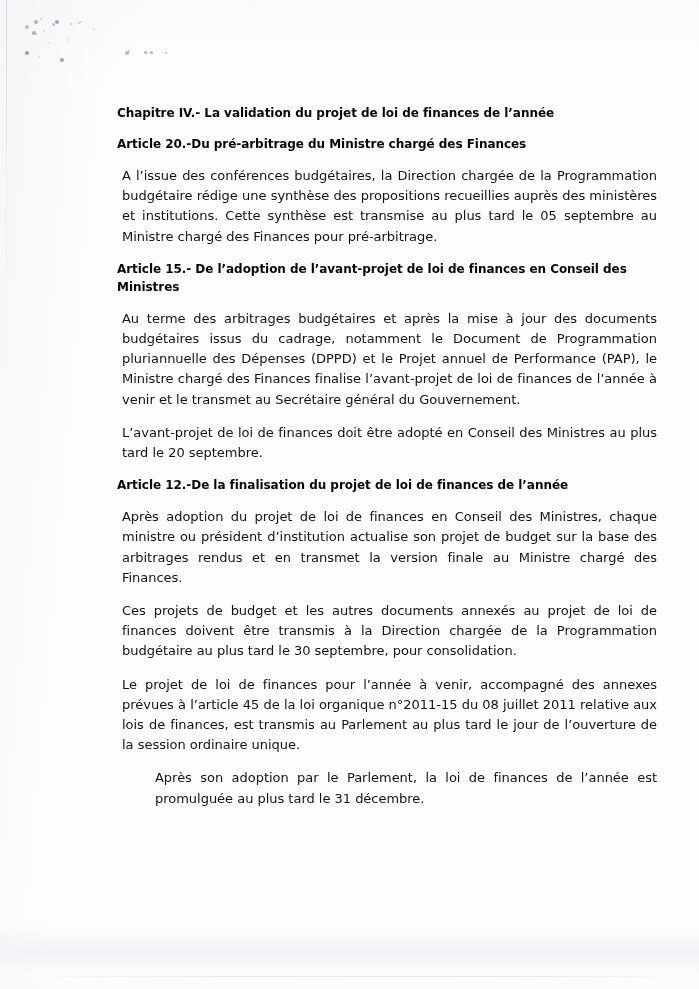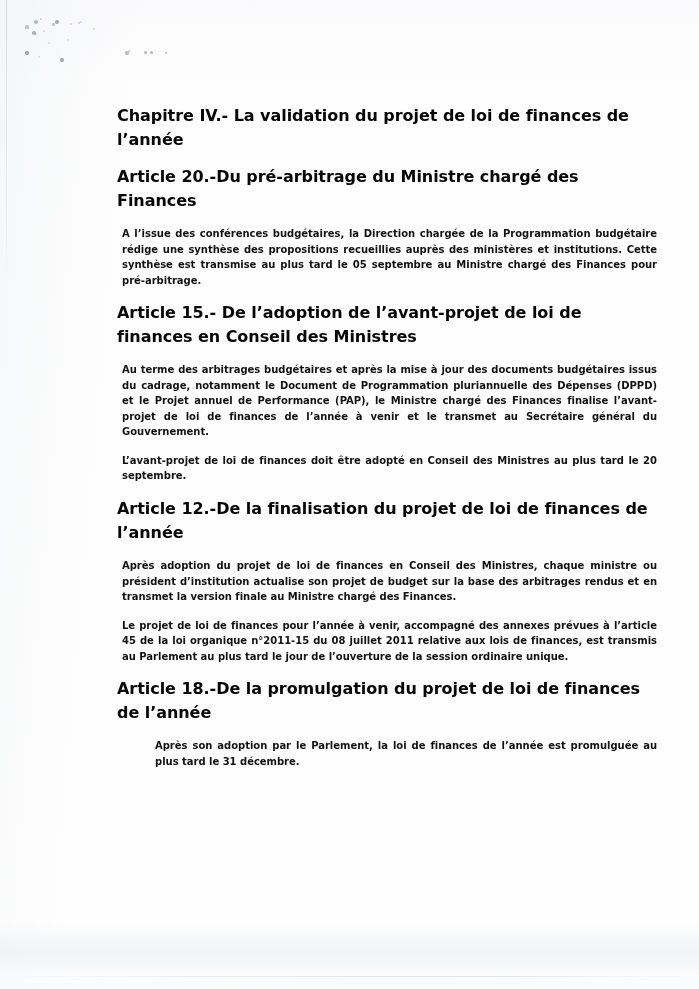--- a/index.html
+++ b/index.html
@@ -58,37 +58,36 @@
   .sp { position: absolute; background: #7e8288; border-radius: 50%; }
 
   
   .content {
     position: absolute;
     left: 117px;
     top: 104px;
     width: 540px;
   }
   h2.heading {
-    font-size: 16px;
+    font-size: 12px;
     font-weight: bold;
     line-height: 1.50;
     margin: 0 0 13px 0;
     letter-spacing: -0.05px;
     color: #060606;
   }
   p.para {
-    font-size: 10px;
+    font-size: 13px;
     line-height: 1.555;
     margin: 0 0 13px 0;
     text-align: justify;
     text-justify: inter-word;
     padding-left: 5px;
     color: #121212;
     letter-spacing: -0.02px;
-    font-weight: bold;
   }
   p.para:last-child { margin-bottom: 0; margin-left: 33px; }
 
   .gap-lg { margin-bottom: 18px; }
   .gap-md { margin-bottom: 16px; }
   .gap-sm { margin-bottom: 11px; }
 </style>
 </head>
 <body>
 
@@ -123,17 +122,17 @@
 
   <div class="content" id="content">
       <h2 class="heading gap-sm">Chapitre IV.- La validation du projet de loi de finances de l’année</h2>
       <h2 class="heading gap-md">Article 20.-Du pré-arbitrage du Ministre chargé des Finances</h2>
       <p class="para gap-lg">A l’issue des conférences budgétaires, la Direction chargée de la Programmation budgétaire rédige une synthèse des propositions recueillies auprès des ministères et institutions. Cette synthèse est transmise au plus tard le 05 septembre au Ministre chargé des Finances pour pré-arbitrage.</p>
       <h2 class="heading gap-md">Article 15.-  De l’adoption de l’avant-projet de loi de finances en Conseil des Ministres</h2>
       <p class="para gap-md">Au terme des arbitrages budgétaires et après la mise à jour des documents budgétaires issus du cadrage, notamment le Document de Programmation pluriannuelle des Dépenses (DPPD) et le Projet annuel de Performance (PAP), le Ministre chargé des Finances finalise l’avant-projet de loi de finances de l’année à venir et le transmet au Secrétaire général du Gouvernement.</p>
       <p class="para gap-lg">L’avant-projet de loi de finances doit être adopté en Conseil des Ministres au plus tard le 20 septembre.</p>
       <h2 class="heading gap-md">Article 12.-De la finalisation du projet de loi de finances de l’année</h2>
       <p class="para gap-md">Après adoption du projet de loi de finances en Conseil des Ministres, chaque ministre ou président d’institution actualise son projet de budget sur la base des arbitrages rendus et en transmet la version finale au Ministre chargé des Finances.</p>
+      <p class="para gap-lg">Ces projets de budget et les autres documents annexés au projet de loi de finances doivent être transmis à la Direction chargée de la Programmation budgétaire au plus tard le 30 septembre, pour consolidation.</p>
       <p class="para gap-lg">Le projet de loi de finances pour l’année à venir, accompagné des annexes prévues à l’article 45 de la loi organique n°2011-15 du 08 juillet 2011 relative aux lois de finances, est transmis au Parlement au plus tard le jour de l’ouverture de la session ordinaire unique.</p>
-      <h2 class="heading gap-md">Article 18.-De la promulgation du projet de loi de finances de l’année</h2>
       <p class="para ">Après son adoption par le Parlement, la loi de finances de l’année est promulguée au plus tard le 31 décembre.</p>
     </div>
 </div>
 
 </body></html>

